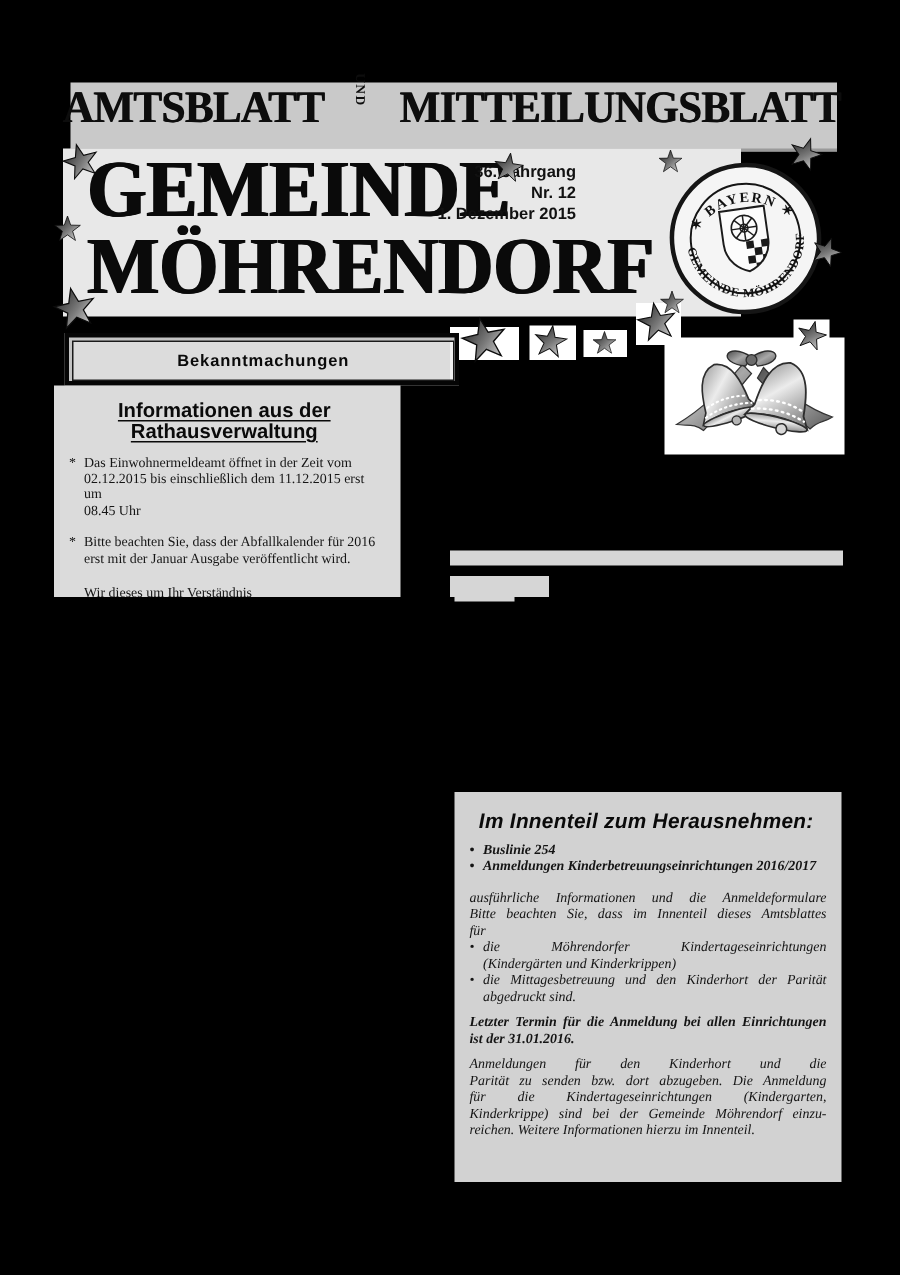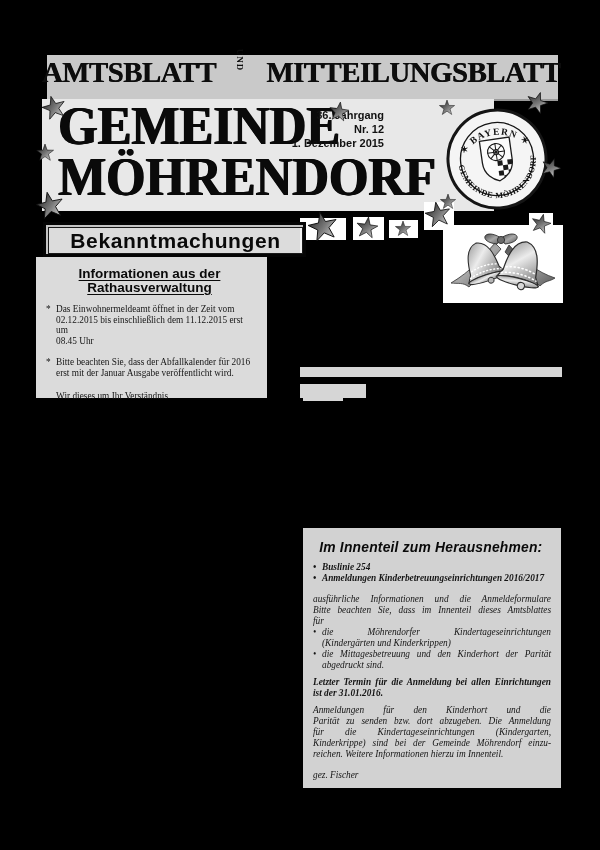--- a/index.html
+++ b/index.html
@@ -54,21 +54,21 @@
   #section-banner{
     left:43px;top:222px;width:253px;height:25px;
     background:#c4c4c4;border:3px solid #050505;padding:2px;
     box-sizing:content-box;
   }
   #section-banner .inner{
     width:100%;height:100%;background:#dcdcdc;border:1px solid #1a1a1a;
     box-shadow:inset -2px 0 0 #f2f2f2;
     display:flex;align-items:center;justify-content:center;
     font-family:"Liberation Sans",sans-serif;font-weight:bold;
-    font-size:21px;letter-spacing:0.6px;color:#0a0a0a;
+    font-size:11px;letter-spacing:0.6px;color:#0a0a0a;
   }
 
   
   #rathaus-box{
     left:36px;top:257px;width:231px;height:141px;
     background:#dbdbdb;box-sizing:border-box;
     padding:10px 14px 0 10px;
     font-size:9.3px;line-height:10.5px;color:#151515;
   }
   #rathaus-box .box-title{
@@ -281,21 +281,20 @@
   </div>
 
   <div class="para" style="margin-top:6px;">
     <div class="jl">Anmeldungen für den Kinderhort und die</div>
     <div class="jl">Parität zu senden bzw. dort abzugeben. Die Anmeldung</div>
     <div class="jl">für die Kindertageseinrichtungen (Kindergarten,</div>
     <div class="jl">Kinderkrippe) sind bei der Gemeinde Möhrendorf einzu-</div>
     <div>reichen. Weitere Informationen hierzu im Innenteil.</div>
   </div>
 
-  <div id="signature">gez. Fischer</div>
 </div>
 
 <svg class="abs" id="star-overlay" viewBox="0 0 600 850">
   <defs>
     <linearGradient id="sg" x1="0" y1="0" x2="1" y2="1">
       <stop offset="0" stop-color="#181818"></stop>
       <stop offset="0.55" stop-color="#7a7a7a"></stop>
       <stop offset="1" stop-color="#dedede"></stop>
     </linearGradient>
     <g id="star5">

